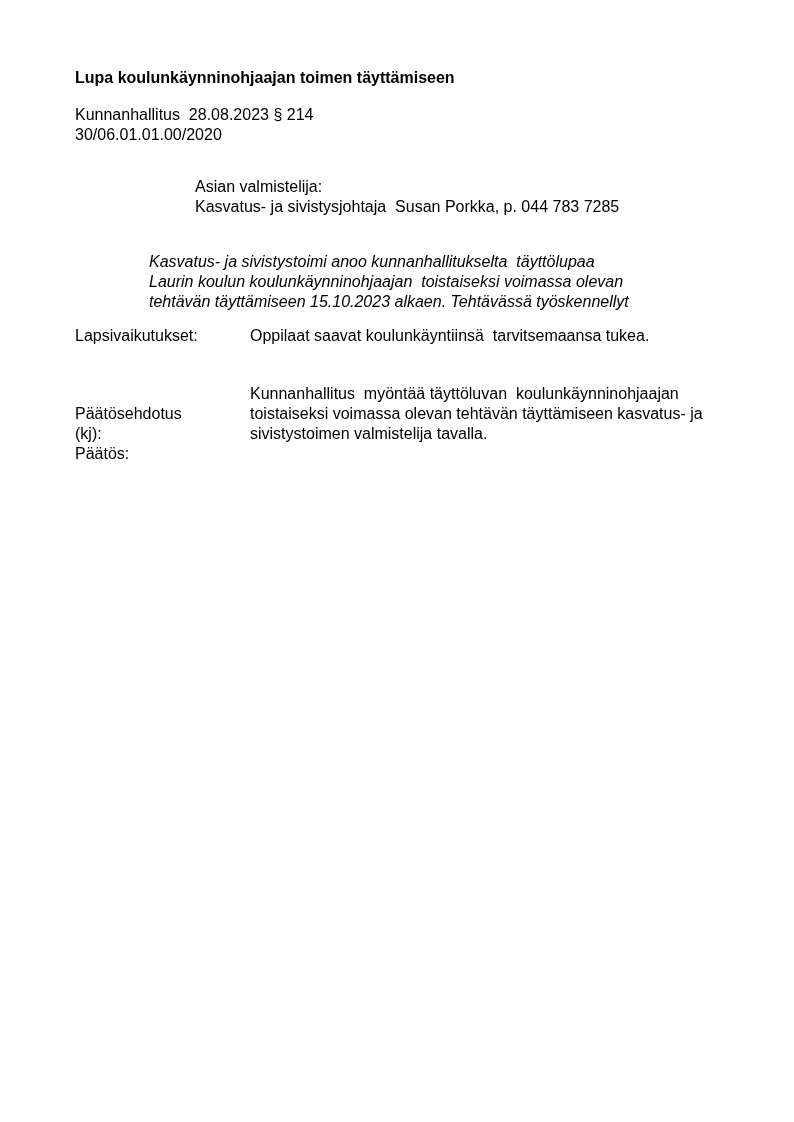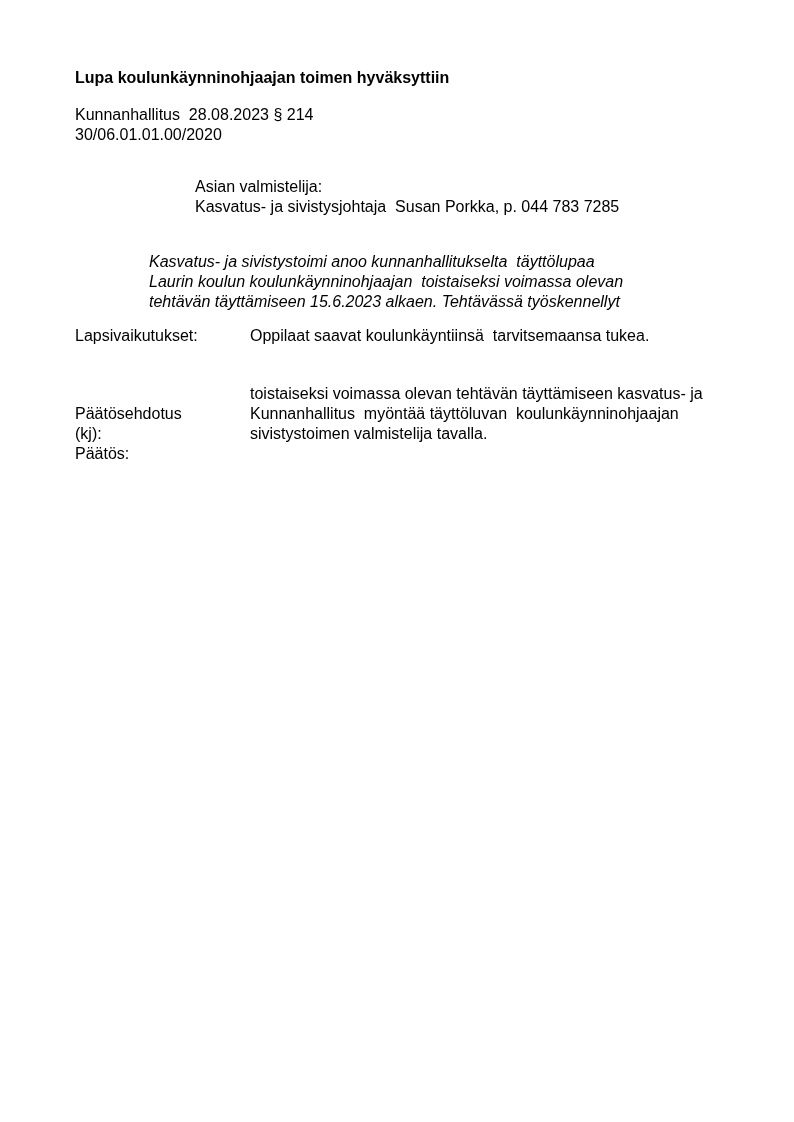--- a/index.html
+++ b/index.html
@@ -47,53 +47,53 @@
     width: 175px;
   }
   .row .body-col { flex: 1 1 auto; }
   .row-paatosehdotus .body-col { margin-top: 18px; }
 </style>
 </head>
 <body>
 
 <div class="page">
 
-  <div class="doc-title">Lupa koulunkäynninohjaajan toimen hyväksyttiin</div>
+  <div class="doc-title">Lupa koulunkäynninohjaajan toimen täyttämiseen</div>
 
   <div class="meta-block">
     <div class="line">Kunnanhallitus&nbsp; 28.08.2023 § 214</div>
     <div class="line">30/06.01.01.00/2020</div>
   </div>
 
   <div class="preparer-block">
     <div class="line">Asian valmistelija:</div>
     <div class="line">Kasvatus- ja sivistysjohtaja&nbsp; Susan Porkka, p. 044 783 7285</div>
   </div>
 
   <div class="request-paragraph">
     <div class="line">Kasvatus- ja sivistystoimi anoo kunnanhallitukselta&nbsp; täyttölupaa</div>
     <div class="line">Laurin koulun koulunkäynninohjaajan&nbsp; toistaiseksi voimassa olevan</div>
-    <div class="line">tehtävän täyttämiseen 15.6.2023 alkaen. Tehtävässä työskennellyt</div>
+    <div class="line">tehtävän täyttämiseen 15.10.2023 alkaen. Tehtävässä työskennellyt</div>
   </div>
 
   <div class="row row-lapsivaikutukset">
     <div class="label-col line">Lapsivaikutukset:</div>
     <div class="body-col">
       <div class="line">Oppilaat saavat koulunkäyntiinsä&nbsp; tarvitsemaansa tukea.</div>
     </div>
   </div>
 
   <div class="row row-paatosehdotus">
     <div class="label-col">
       <div class="line">Päätösehdotus</div>
       <div class="line">(kj):</div>
     </div>
     <div class="body-col">
+      <div class="line">Kunnanhallitus&nbsp; myöntää täyttöluvan&nbsp; koulunkäynninohjaajan</div>
       <div class="line">toistaiseksi voimassa olevan tehtävän täyttämiseen kasvatus- ja</div>
-      <div class="line">Kunnanhallitus&nbsp; myöntää täyttöluvan&nbsp; koulunkäynninohjaajan</div>
       <div class="line">sivistystoimen valmistelija tavalla.</div>
     </div>
   </div>
 
   <div class="row row-paatos">
     <div class="label-col line">Päätös:</div>
   </div>
 
 </div>
 

